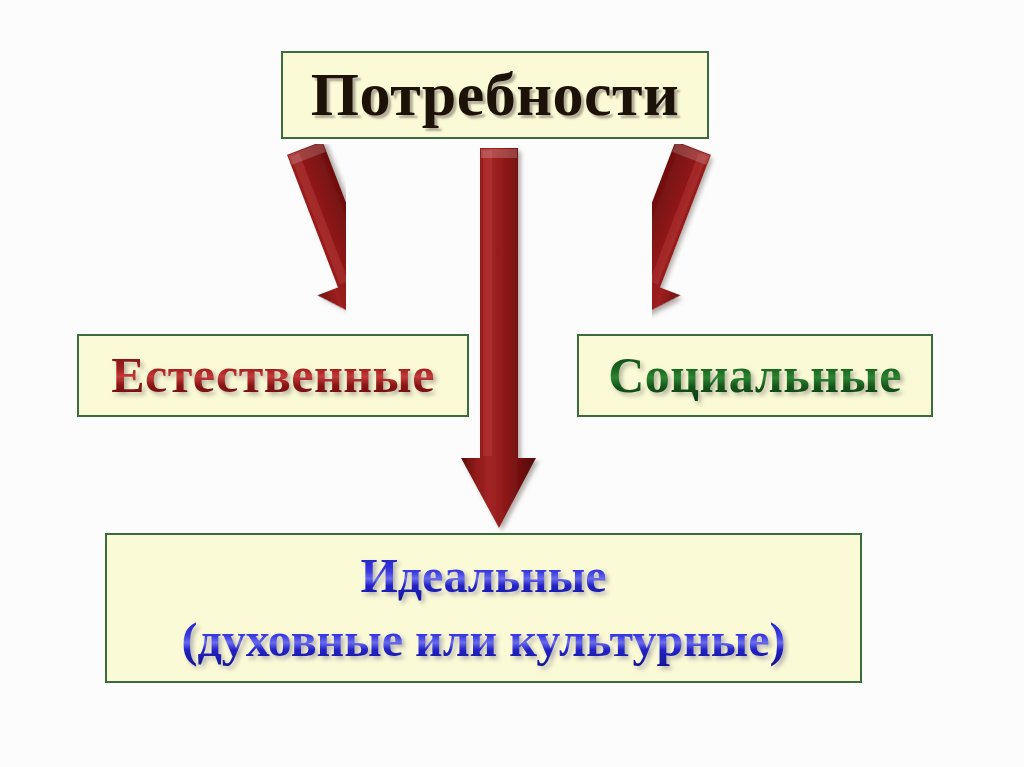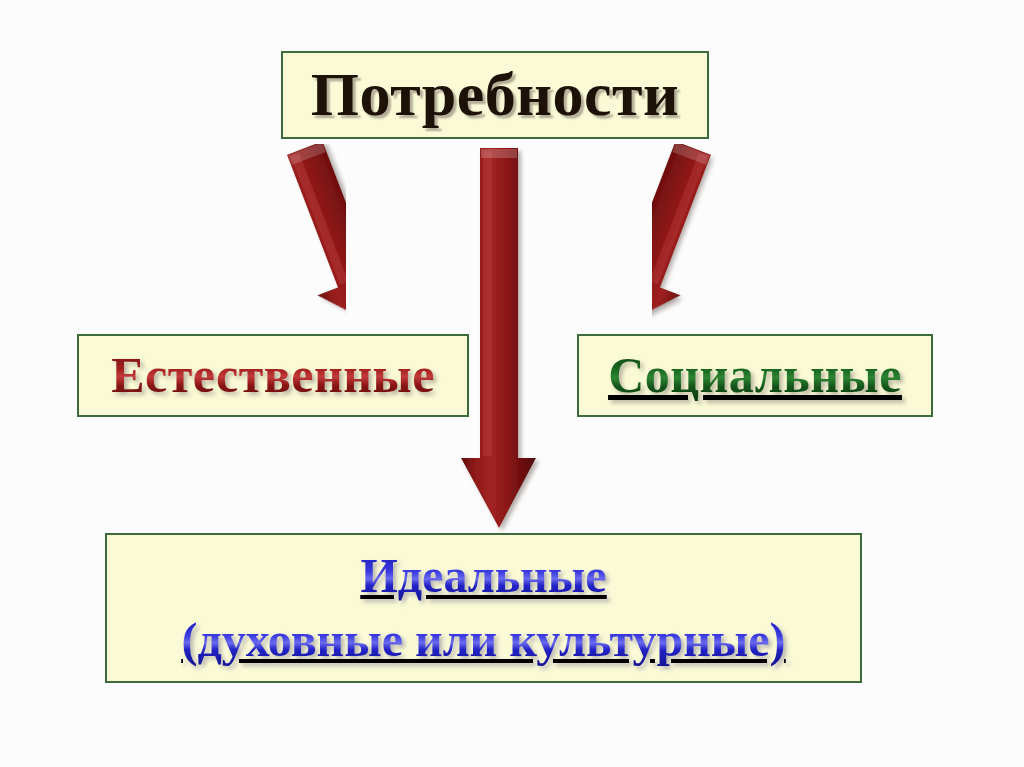--- a/index.html
+++ b/index.html
@@ -67,40 +67,38 @@
     -webkit-text-fill-color: transparent;
     filter: drop-shadow(3px 3px 2px rgba(130,120,115,0.55));
   }
 
   
   #social-box {
     left: 577px;
     top: 334px;
     width: 356px;
     height: 83px;
-    text-decoration: underline;
   }
   #social-text {
     font-size: 50px;
     color: #12521a;
     background: linear-gradient(180deg,#0c3d12 0%,#1b6b22 40%,#2d8432 54%,#14551a 72%,#0a3a10 100%);
     -webkit-background-clip: text;
     background-clip: text;
     -webkit-text-fill-color: transparent;
     filter: drop-shadow(3px 3px 2px rgba(130,125,115,0.55));
   }
 
   
   #ideal-box {
     left: 105px;
     top: 533px;
     width: 757px;
     height: 150px;
     justify-content: center;
-    text-decoration: underline;
   }
   .ideal-line {
     white-space: nowrap;
     font-weight: bold;
     color: #2020c4;
     background: linear-gradient(180deg,#1414b4 0%,#3a3ae0 42%,#6a6aee 55%,#2222c6 68%,#14148f 100%);
     -webkit-background-clip: text;
     background-clip: text;
     -webkit-text-fill-color: transparent;
     filter: drop-shadow(3px 3px 2px rgba(140,135,150,0.6));

